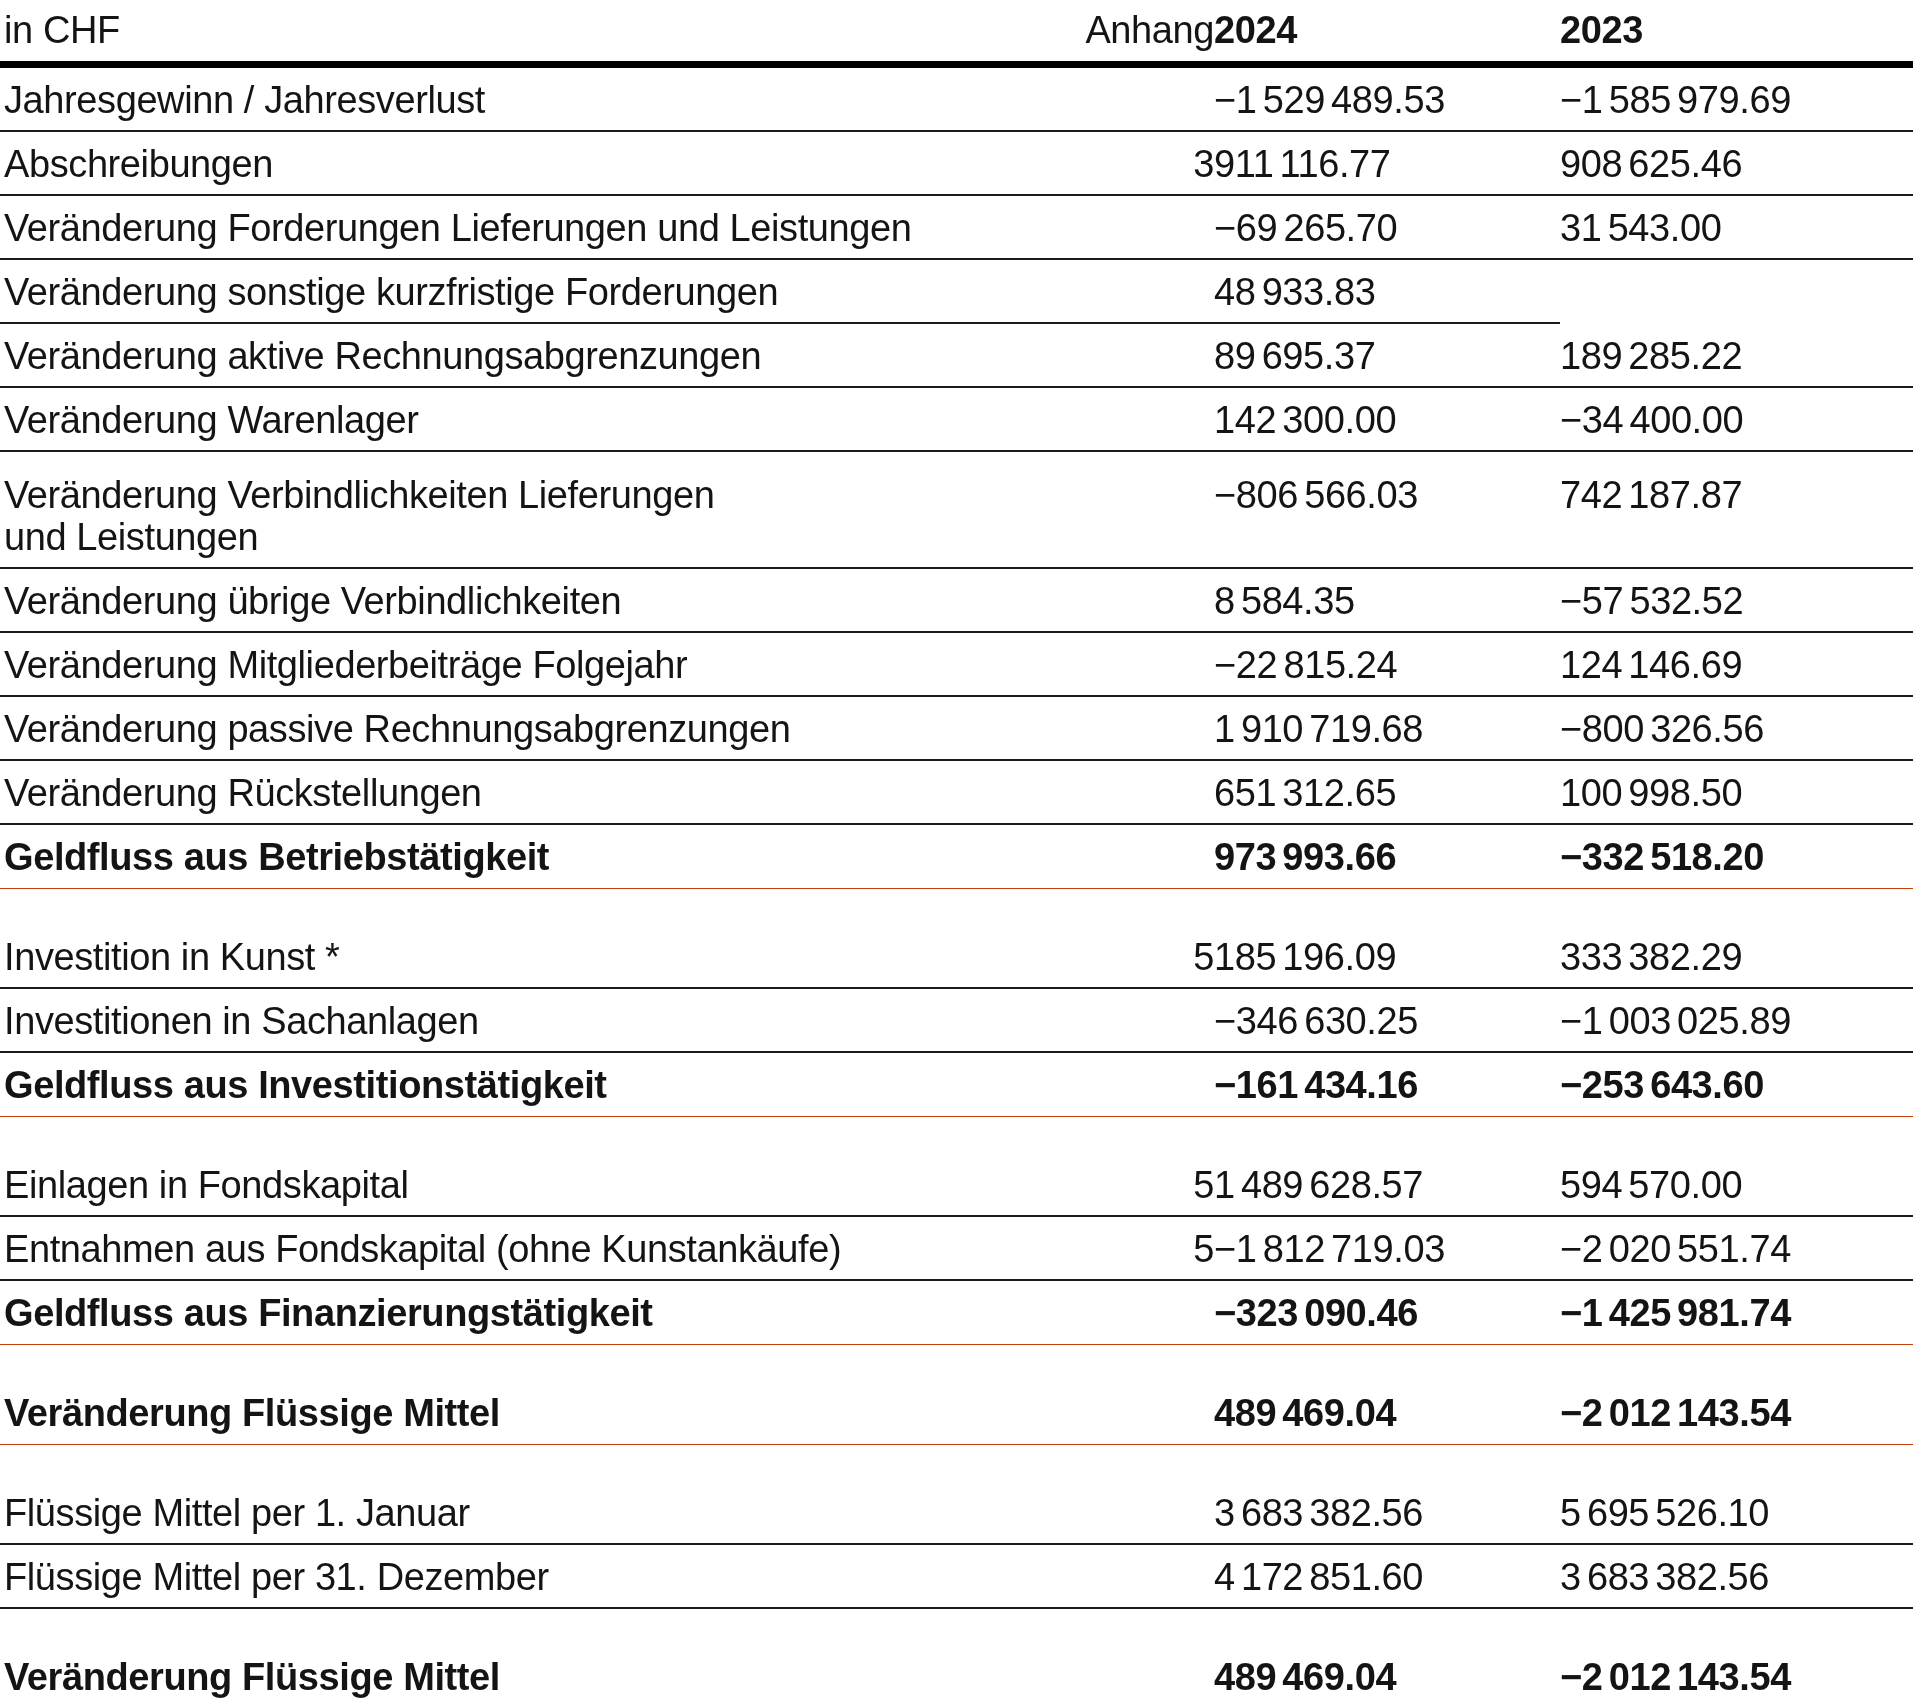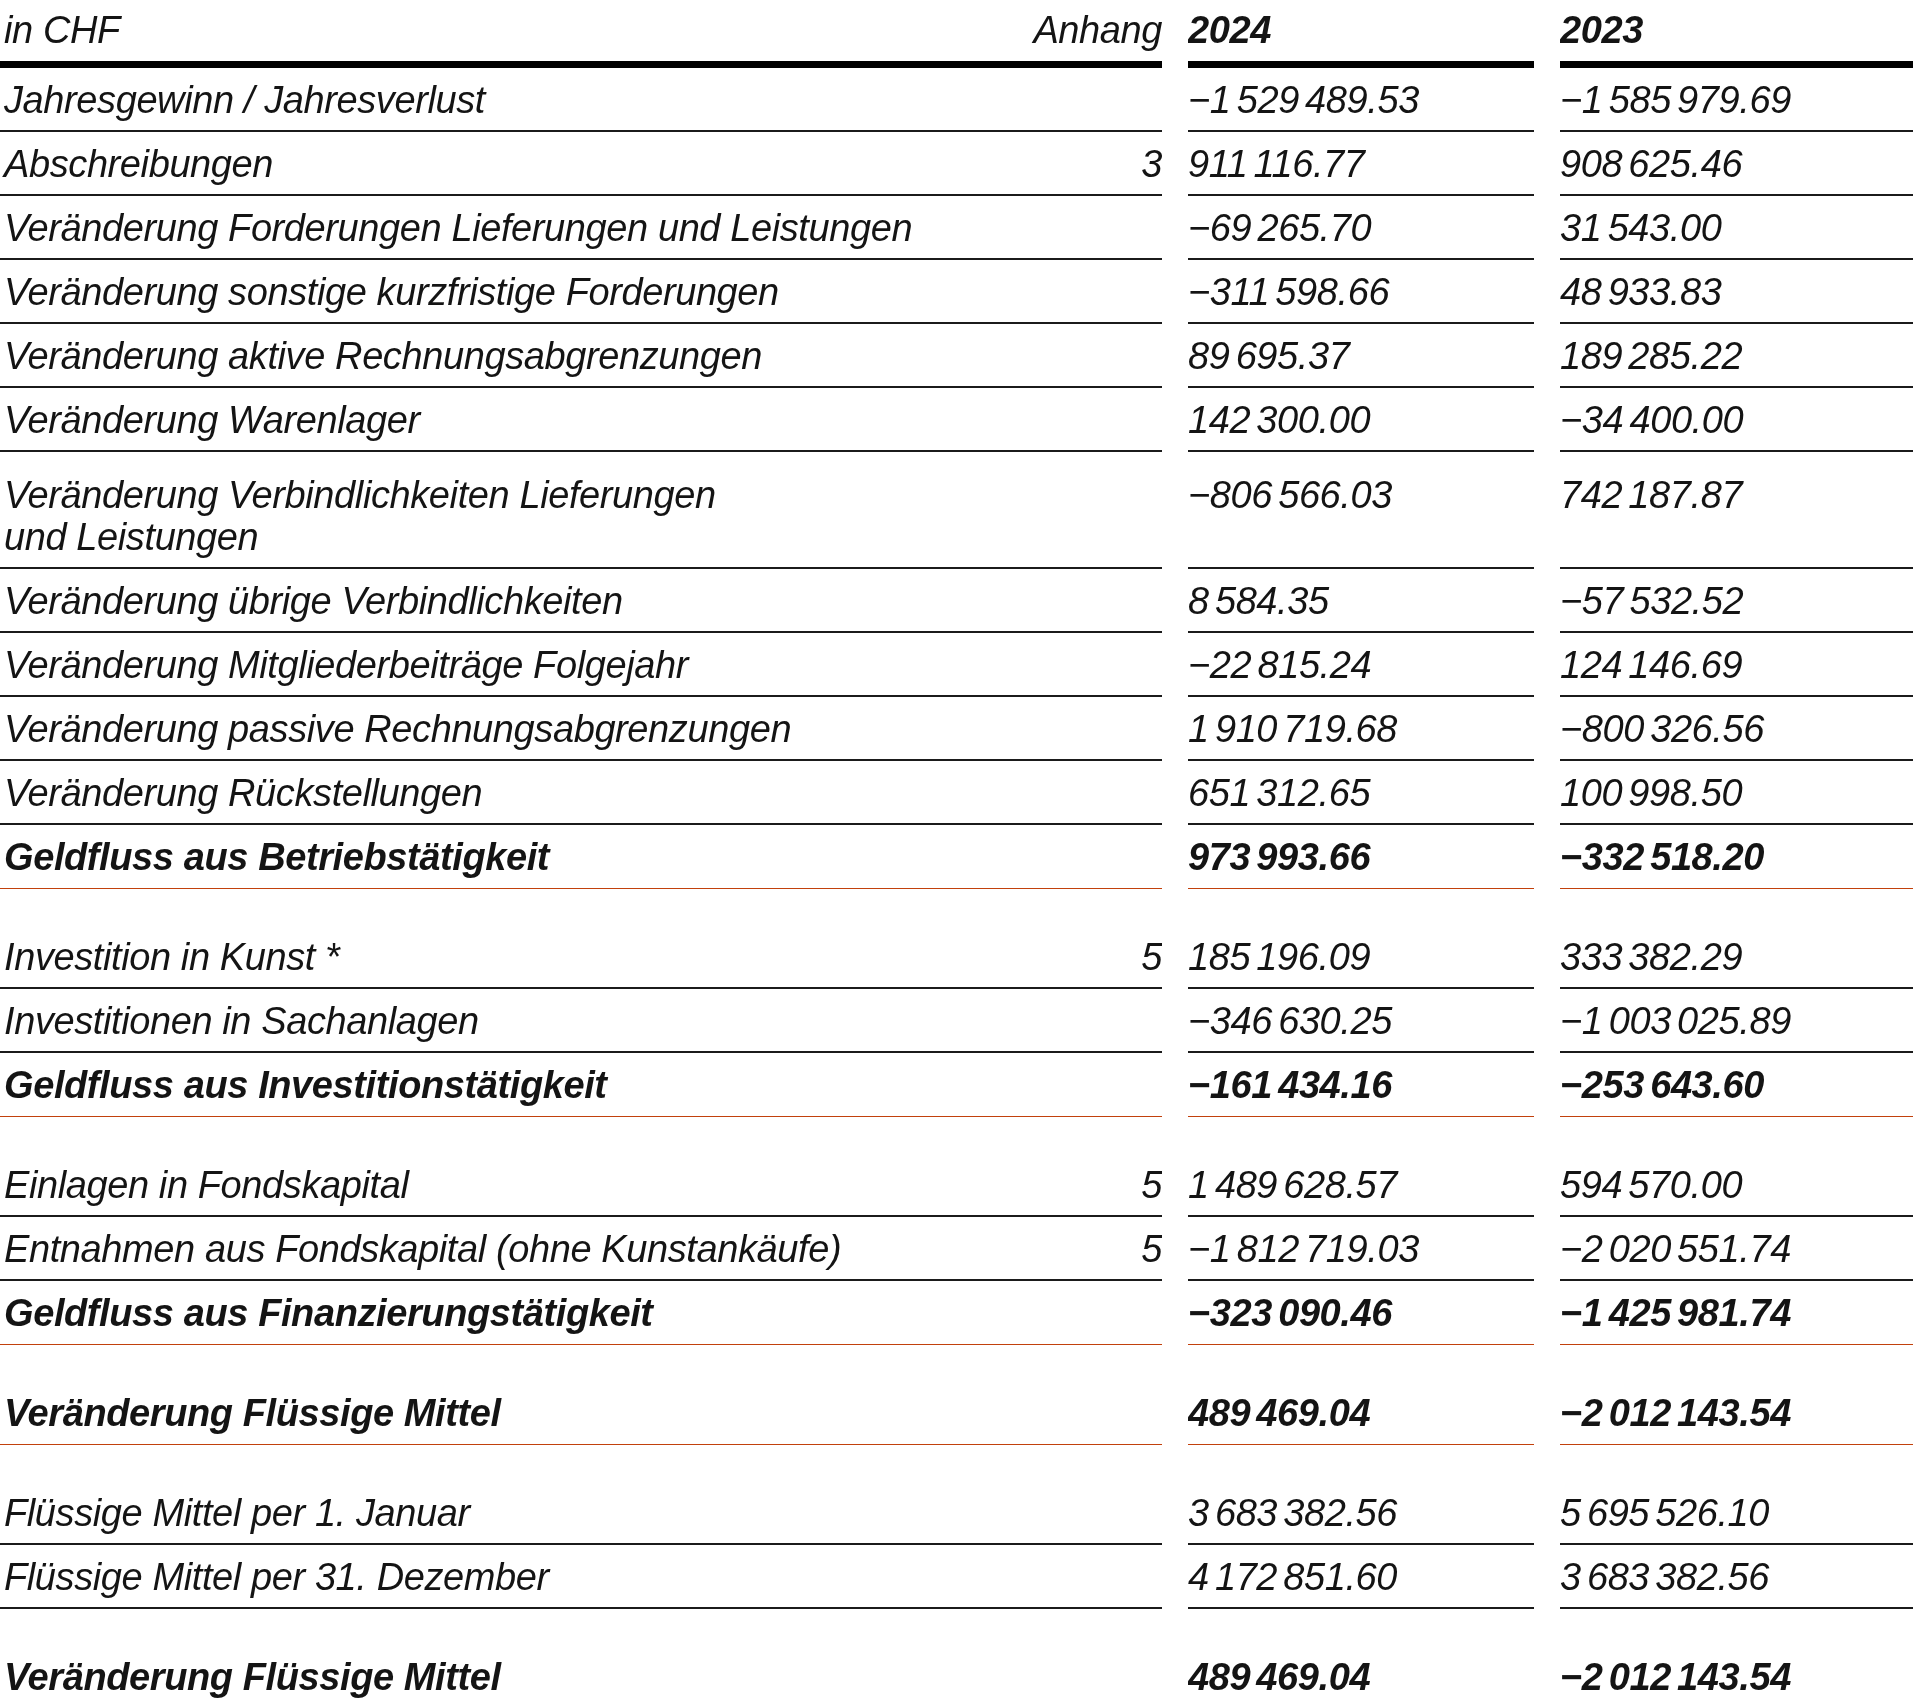--- a/index.html
+++ b/index.html
@@ -7,22 +7,20 @@
     width: 1913px; height: 1698px;
     font-family: "Liberation Sans", "DejaVu Sans", sans-serif;
     color: #141414;
     overflow: hidden;
   }
   .sheet { width: 1913px; height: 1698px; }
 
   .row {
     display: grid;
     grid-template-columns: 1fr 346px 353px;
-    column-gap: 26px;
-    font-style: italic;
   }
   .cell {
     box-sizing: border-box;
     height: 100%;
     padding-top: 11px;
     font-size: 38px;
     line-height: 42px;
     letter-spacing: -0.4px;
     border-bottom: 2px solid #1b1b1b;
     overflow: hidden;
@@ -97,21 +95,20 @@
     </div>
     <div class="cell num">−69 265.70</div>
     <div class="cell num">31 543.00</div>
   </div>
 
   <div class="row r">
     <div class="cell labelcell">
       <span class="ltext">Veränderung sonstige kurzfristige Forderungen</span>
       <span class="anhang"></span>
     </div>
-    <div class="cell num">−311 598.66</div>
     <div class="cell num">48 933.83</div>
   </div>
 
   <div class="row r">
     <div class="cell labelcell">
       <span class="ltext">Veränderung aktive Rechnungsabgrenzungen</span>
       <span class="anhang"></span>
     </div>
     <div class="cell num">89 695.37</div>
     <div class="cell num">189 285.22</div>

